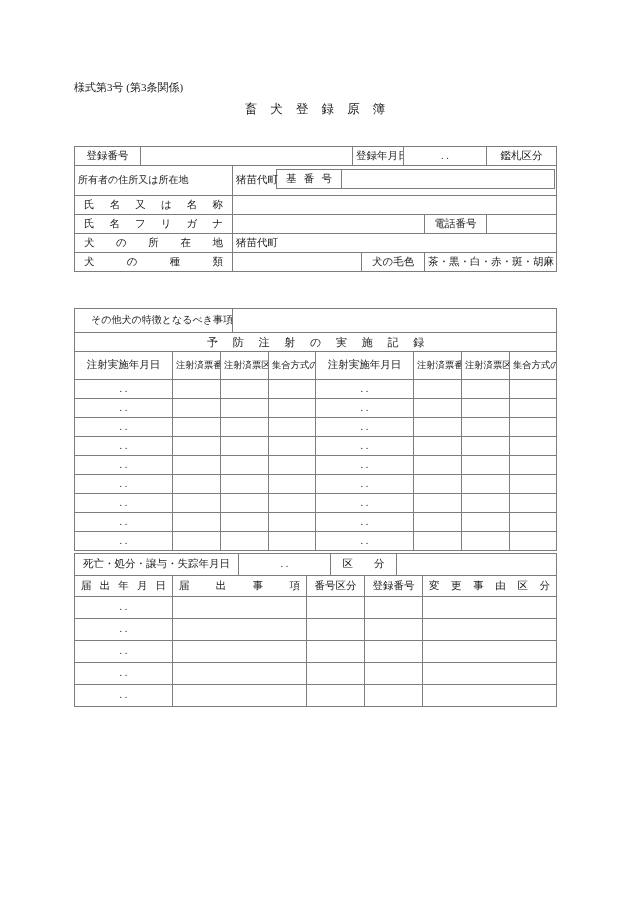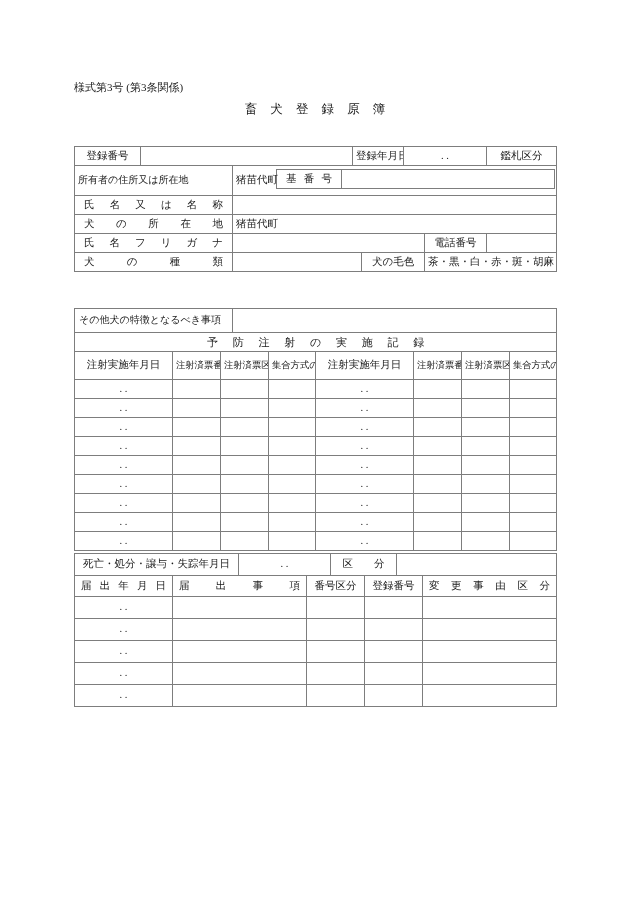--- a/index.html
+++ b/index.html
@@ -165,56 +165,56 @@
 
     <tr>
       <td colspan="2" class="lbl">
         <span class="spread">氏 名 又 は 名 称</span>
       </td>
       <td colspan="7" class="lft"></td>
     </tr>
 
     <tr>
       <td colspan="2" class="lbl">
-        <span class="spread">犬 の 所 在 地</span>
-      </td>
-      <td colspan="7" class="lft">猪苗代町</td>
-    </tr>
-
-    <tr>
-      <td colspan="2" class="lbl">
         <span class="spread">氏 名 フ リ ガ ナ</span>
       </td>
       <td colspan="5" class="lft"></td>
       <td class="ctr">電話番号</td>
       <td class="lft"></td>
     </tr>
 
     <tr>
       <td colspan="2" class="lbl">
+        <span class="spread">犬 の 所 在 地</span>
+      </td>
+      <td colspan="7" class="lft">猪苗代町</td>
+    </tr>
+
+    <tr>
+      <td colspan="2" class="lbl">
         <span class="spread">犬 の 種 類</span>
       </td>
       <td colspan="3" class="lft"></td>
       <td colspan="2" class="ctr">犬の毛色</td>
       <td colspan="2" class="ctr">茶・黒・白・赤・斑・胡麻</td>
     </tr>
 
   </tbody>
     </table>
 
   <div></div>
 
   <table class="grid" style="left:74px; top:308px; width:482px;">
     <colgroup>
         <col style="width:158px">
         <col style="width:324px">
       </colgroup>
     <tbody>
         <tr>
-      <td class="two-line" style="height:24px; text-align:left; padding-left:4px;">その他犬の特徴となるべき事項</td>
+      <td class="two-line" style="height:24px; text-align:left; padding-left:16px;">その他犬の特徴となるべき事項</td>
       <td class="lft" style="height:24px;"></td>
     </tr>
   </tbody>
     </table>
 
   <table class="grid" style="left:74px; top:332px; width:482px;">
     <colgroup>
       <col style="width:98px">
       <col style="width:48px">
       <col style="width:48px">

